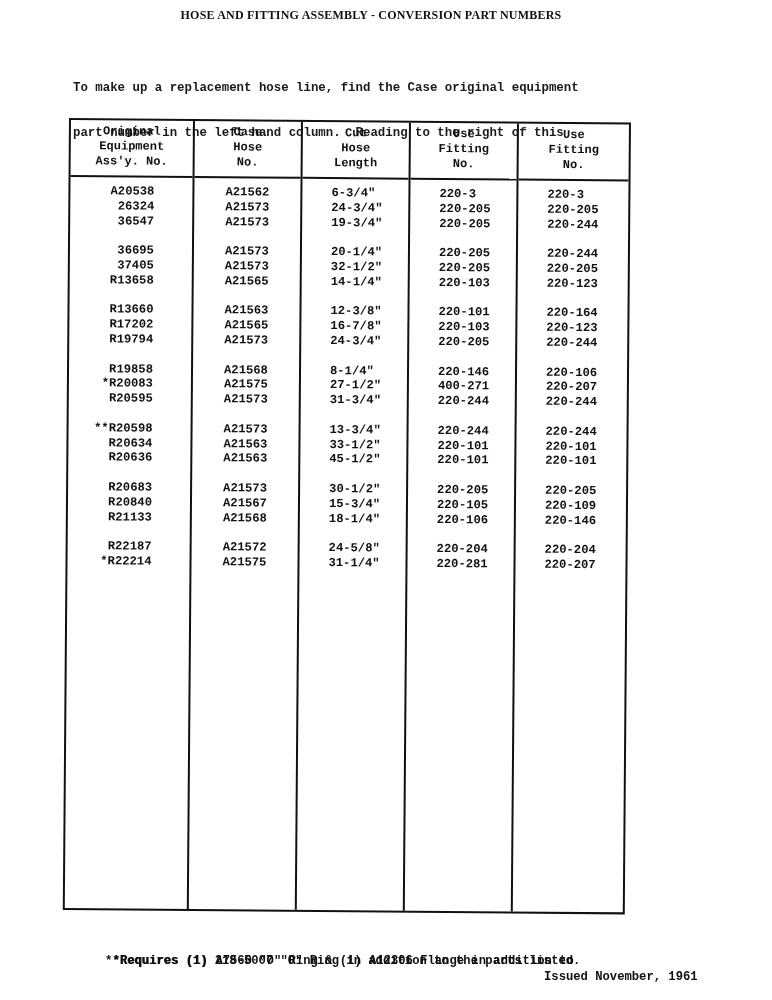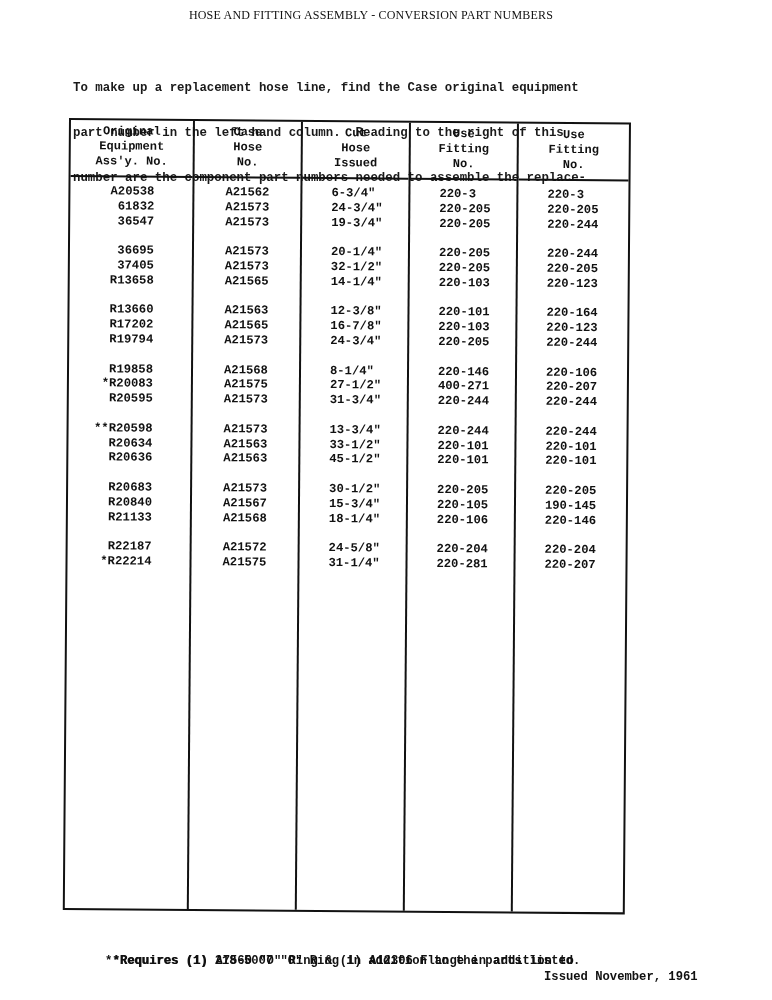--- a/index.html
+++ b/index.html
@@ -4,21 +4,21 @@
 <style>
   html, body { margin: 0; padding: 0; background: #ffffff; }
   body {
     width: 772px; height: 1000px; position: relative; overflow: hidden;
     font-family: "Liberation Mono", "DejaVu Sans Mono", monospace;
     color: #111111;
   }
   .title {
     position: absolute; left: 0; top: 8px; width: 742px; text-align: center;
     font-family: "Liberation Serif", "DejaVu Serif", serif;
-    font-size: 12px; font-weight: normal; letter-spacing: 0.2px;
+    font-size: 12px; font-weight: bold; letter-spacing: 0.2px;
   }
   .intro {
     position: absolute; left: 73px; top: 51px; width: 560px;
     font-size: 12.4px; line-height: 15px; white-space: pre; font-weight: bold; color:#1a1a1a;
   }
   .intro span { display: block; }
   .tbl {
     position: absolute; left: 69px; top: 118px; width: 562px; height: 792px;
     border: 2px solid #111; box-sizing: border-box;
     transform: rotate(0.45deg); transform-origin: top left;
@@ -40,33 +40,32 @@
   }
 </style>
 </head>
 <body>
 
 <div class="title">HOSE AND FITTING ASSEMBLY - CONVERSION PART NUMBERS</div>
 
 <div class="intro">
   <span>To make up a replacement hose line, find the Case original equipment</span>
   <span>part number in the left hand column.  Reading to the right of this</span>
-  <span>number are the component part numbers needed to assemble the replace-</span>
 </div>
 
 <div class="tbl" id="tbl">
   <div class="col" style="left:0;width:124px;">
       <div class="hdr">
         <div>Original</div>
         <div>Equipment</div>
         <div>Ass'y. No.</div>
       </div>
       <div class="cells" style="text-align:right;padding-right:12px;padding-right:38px;">
         <div class="cell">A20538</div>
-        <div class="cell">61832</div>
+        <div class="cell">26324</div>
         <div class="cell">36547</div>
         <div class="gap"></div>
         <div class="cell">36695</div>
         <div class="cell">37405</div>
         <div class="cell">R13658</div>
         <div class="gap"></div>
         <div class="cell">R13660</div>
         <div class="cell">R17202</div>
         <div class="cell">R19794</div>
         <div class="gap"></div>
@@ -118,21 +117,21 @@
         <div class="cell">A21568</div>
         <div class="gap"></div>
         <div class="cell">A21572</div>
         <div class="cell">A21575</div>
       </div>
     </div>
   <div class="col" style="left:232px;width:108px;">
       <div class="hdr">
         <div>Cut</div>
         <div>Hose</div>
-        <div>Issued</div>
+        <div>Length</div>
       </div>
       <div class="cells" style="text-align:left;padding-left:29px;">
         <div class="cell">6-3/4"</div>
         <div class="cell">24-3/4"</div>
         <div class="cell">19-3/4"</div>
         <div class="gap"></div>
         <div class="cell">20-1/4"</div>
         <div class="cell">32-1/2"</div>
         <div class="cell">14-1/4"</div>
         <div class="gap"></div>
@@ -212,21 +211,21 @@
         <div class="gap"></div>
         <div class="cell">220-106</div>
         <div class="cell">220-207</div>
         <div class="cell">220-244</div>
         <div class="gap"></div>
         <div class="cell">220-244</div>
         <div class="cell">220-101</div>
         <div class="cell">220-101</div>
         <div class="gap"></div>
         <div class="cell">220-205</div>
-        <div class="cell">190-145</div>
+        <div class="cell">220-109</div>
         <div class="cell">220-146</div>
         <div class="gap"></div>
         <div class="cell">220-204</div>
         <div class="cell">220-207</div>
       </div>
     </div>
 </div>
 
 <div class="foot" style="left:113px;top:924px;">
   <div>*Requires (1) A7560 "O" Ring &amp; (1) A12306 Flange in addition to</div>

